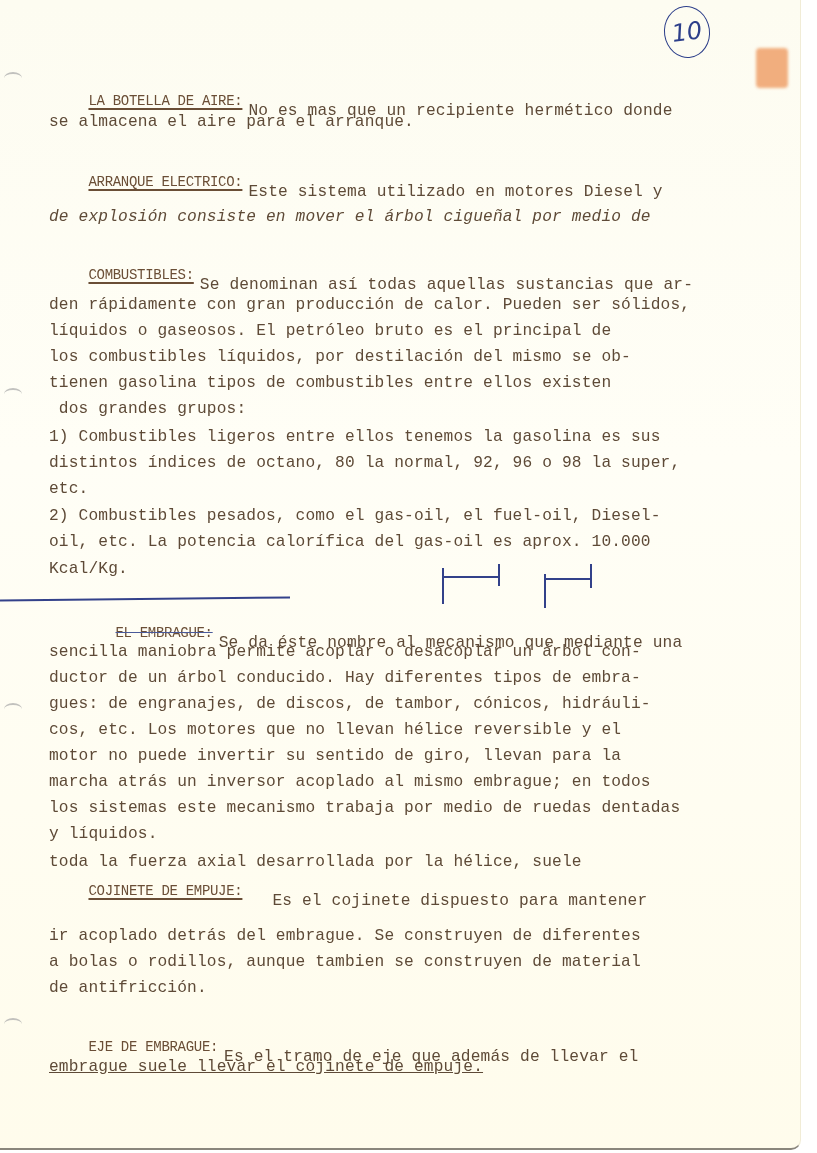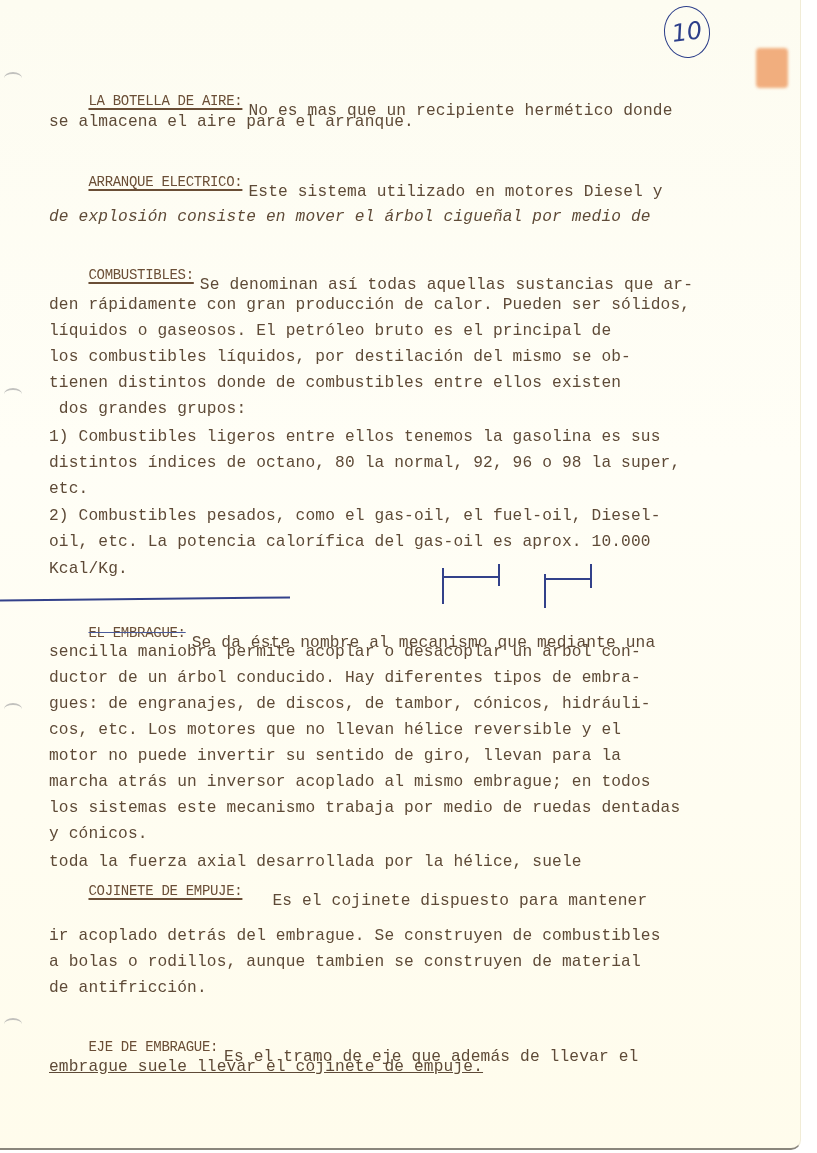--- a/index.html
+++ b/index.html
@@ -29,20 +29,21 @@
     color: #6a4e36;
     font-size: 14px;
     text-decoration: underline;
     text-decoration-thickness: 2px;
     text-underline-offset: 3px;
     letter-spacing: -0.3px;
   }
   .strike {
     text-decoration: line-through;
     text-decoration-color: #4a5a9a;
+    margin-left: 27px;
   }
   .line { position: absolute; left: 49px; white-space: pre; color: #5e4a37; font-size: 16.2px; letter-spacing: 0.15px; }
   .page-number {
     position: absolute;
     left: 664px;
     top: 6px;
     width: 44px;
     height: 50px;
     border: 1.6px solid #2d3f8a;
     border-radius: 50%;
@@ -103,21 +104,21 @@
     <span class="heading">ARRANQUE ELECTRICO:</span><span style="position:relative; top:10px; left:6px;">Este sistema utilizado en motores Diesel y</span>
   </div>
   <div class="line" style="top:208px;font-style:italic;">de explosión consiste en mover el árbol cigueñal por medio de</div>
 
   <div class="line" style="top:248px;">
     <span class="heading">COMBUSTIBLES:</span><span style="position:relative; top:10px; left:6px;">Se denominan así todas aquellas sustancias que ar-</span>
   </div>
   <div class="line" style="top:296px;">den rápidamente con gran producción de calor. Pueden ser sólidos,</div>
   <div class="line" style="top:322px;">líquidos o gaseosos. El petróleo bruto es el principal de</div>
   <div class="line" style="top:348px;">los combustibles líquidos, por destilación del mismo se ob-</div>
-  <div class="line" style="top:374px;">tienen distintos donde de combustibles entre ellos existen</div>
+  <div class="line" style="top:374px;">tienen gasolina tipos de combustibles entre ellos existen</div>
   <div class="line" style="top:400px;"> dos grandes grupos:</div>
   <div class="line" style="top:428px;">1) Combustibles ligeros entre ellos tenemos la gasolina es sus</div>
   <div class="line" style="top:454px;">distintos índices de octano, 80 la normal, 92, 96 o 98 la super,</div>
   <div class="line" style="top:480px;">etc.</div>
   <div class="line" style="top:507px;">2) Combustibles pesados, como el gas-oil, el fuel-oil, Diesel-</div>
   <div class="line" style="top:533px;">oil, etc. La potencia calorífica del gas-oil es aprox. 10.000</div>
   <div class="line" style="top:560px;">Kcal/Kg.</div>
 
   <div class="pen-line" style="left:0; top:598px; width:290px; height:2px; transform:rotate(-0.6deg);"></div>
   <div class="pen-line" style="left:442px; top:568px; width:2px; height:36px;"></div>
@@ -130,27 +131,27 @@
   <div class="line" style="top:606px;">
     <span class="heading strike">EL EMBRAGUE:</span><span style="position:relative; top:10px; left:6px;">Se da éste nombre al mecanismo que mediante una</span>
   </div>
   <div class="line" style="top:643px;">sencilla maniobra permite acoplar o desacoplar un árbol con-</div>
   <div class="line" style="top:669px;">ductor de un árbol conducido. Hay diferentes tipos de embra-</div>
   <div class="line" style="top:695px;">gues: de engranajes, de discos, de tambor, cónicos, hidráuli-</div>
   <div class="line" style="top:721px;">cos, etc. Los motores que no llevan hélice reversible y el</div>
   <div class="line" style="top:747px;">motor no puede invertir su sentido de giro, llevan para la</div>
   <div class="line" style="top:773px;">marcha atrás un inversor acoplado al mismo embrague; en todos</div>
   <div class="line" style="top:799px;">los sistemas este mecanismo trabaja por medio de ruedas dentadas</div>
-  <div class="line" style="top:825px;">y cónicos.</div>
+  <div class="line" style="top:825px;">y líquidos.</div>
 
   <div class="line" style="top:864px;">
     <span class="heading">COJINETE DE EMPUJE:</span><span style="position:relative; top:10px; left:6px;margin-left:24px;">Es el cojinete dispuesto para mantener</span>
   </div>
   <div class="line" style="top:853px;text-align:right;">toda la fuerza axial desarrollada por la hélice, suele</div>
-  <div class="line" style="top:927px;">ir acoplado detrás del embrague. Se construyen de combustibles</div>
+  <div class="line" style="top:927px;">ir acoplado detrás del embrague. Se construyen de diferentes</div>
   <div class="line" style="top:953px;">a bolas o rodillos, aunque tambien se construyen de material</div>
   <div class="line" style="top:979px;">de antifricción.</div>
 
   <div class="line" style="top:1020px;">
     <span class="heading" style="text-decoration:none;">EJE DE EMBRAGUE:</span><span style="position:relative; top:10px; left:6px;">Es el tramo de eje que además de llevar el</span>
   </div>
   <div class="line" style="top:1058px;text-decoration:underline;">embrague suele llevar el cojinete de empuje.</div>
 
 </div>
 

